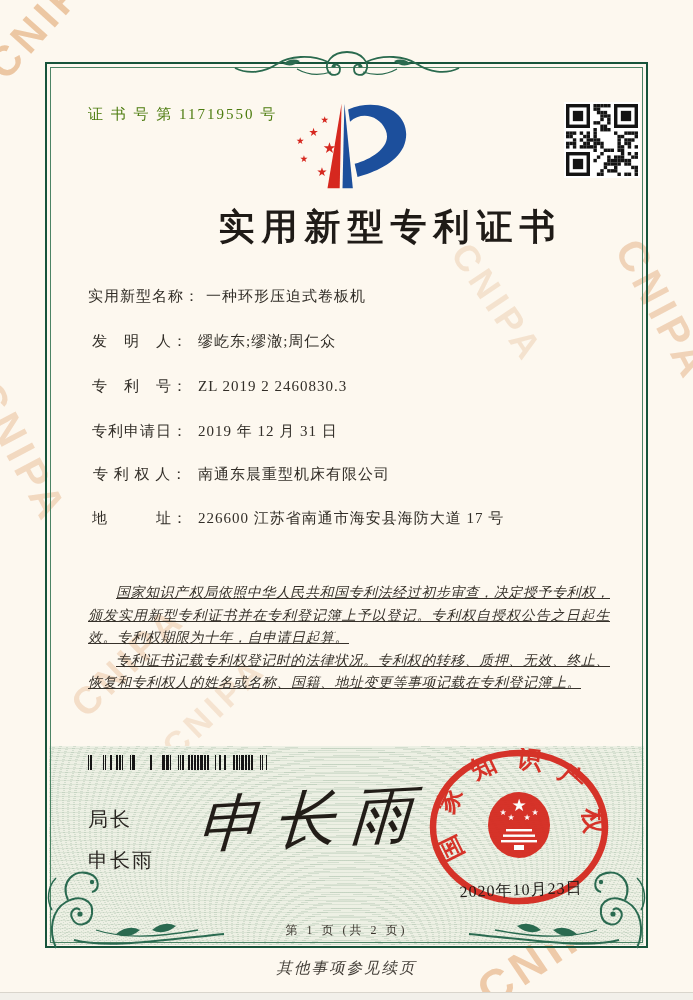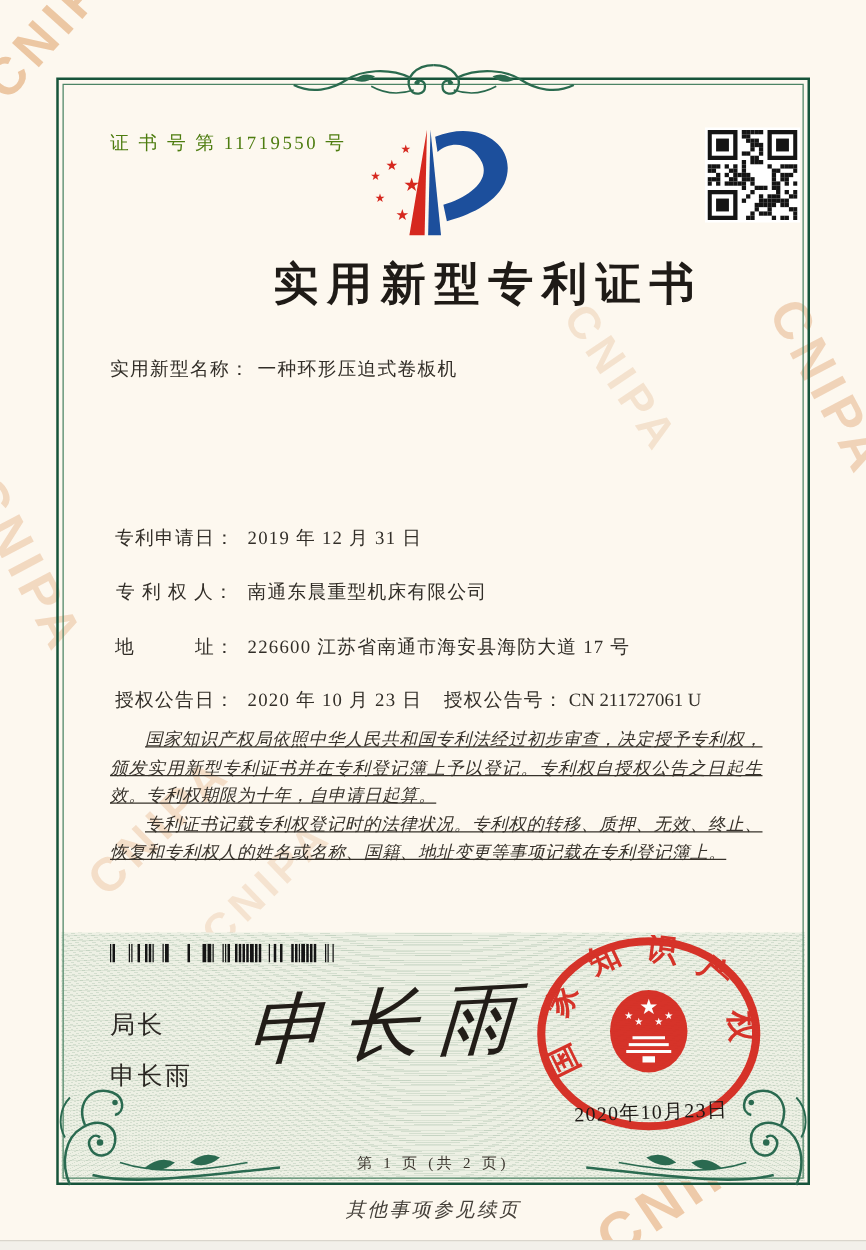--- a/index.html
+++ b/index.html
@@ -305,34 +305,34 @@
         <rect x="0" y="47.6" width="23.8" height="23.8" fill="#141414"></rect>
         <rect x="3.4" y="51" width="17" height="17" fill="#fff"></rect>
         <rect x="6.8" y="54.4" width="10.2" height="10.2" fill="#141414"></rect>
       </svg></div>
 
   <div class="doc-title">实用新型专利证书</div>
 
   <div class="row r1">
     <span class="lab">实用新型名称：</span><span class="val">一种环形压迫式卷板机</span>
   </div>
+  <div class="row r2">
+    <span class="lab">发　明　人：</span><span class="val">缪屹东;缪澈;周仁众</span>
+  </div>
+  <div class="row r3">
+    <span class="lab">专　利　号：</span><span class="val">ZL 2019 2 2460830.3</span>
+  </div>
   <div class="row r4">
     <span class="lab">专利申请日：</span><span class="val">2019 年 12 月 31 日</span>
   </div>
   <div class="row r5">
     <span class="lab">专 利 权 人：</span><span class="val">南通东晨重型机床有限公司</span>
   </div>
   <div class="row r6">
     <span class="lab">地　　　址：</span><span class="val">226600 江苏省南通市海安县海防大道 17 号</span>
-  </div>
-  <div class="row r7">
-    <span class="lab">授权公告日：</span><span class="val">2020 年 10 月 23 日</span>
-    <span class="grant-no">
-      <span class="lab">授权公告号：</span><span>CN 211727061 U</span>
-    </span>
   </div>
 
   <div class="paras">
     <p>国家知识产权局依照中华人民共和国专利法经过初步审查，决定授予专利权，颁发实用新型专利证书并在专利登记簿上予以登记。专利权自授权公告之日起生效。专利权期限为十年，自申请日起算。</p>
     <p>专利证书记载专利权登记时的法律状况。专利权的转移、质押、无效、终止、恢复和专利权人的姓名或名称、国籍、地址变更等事项记载在专利登记簿上。</p>
   </div>
 
   <div class="barcode"><svg width="184" height="15">
         <rect x="0" y="0" width="1" height="15" fill="#151515"></rect>
         <rect x="2" y="0" width="2" height="15" fill="#151515"></rect>

